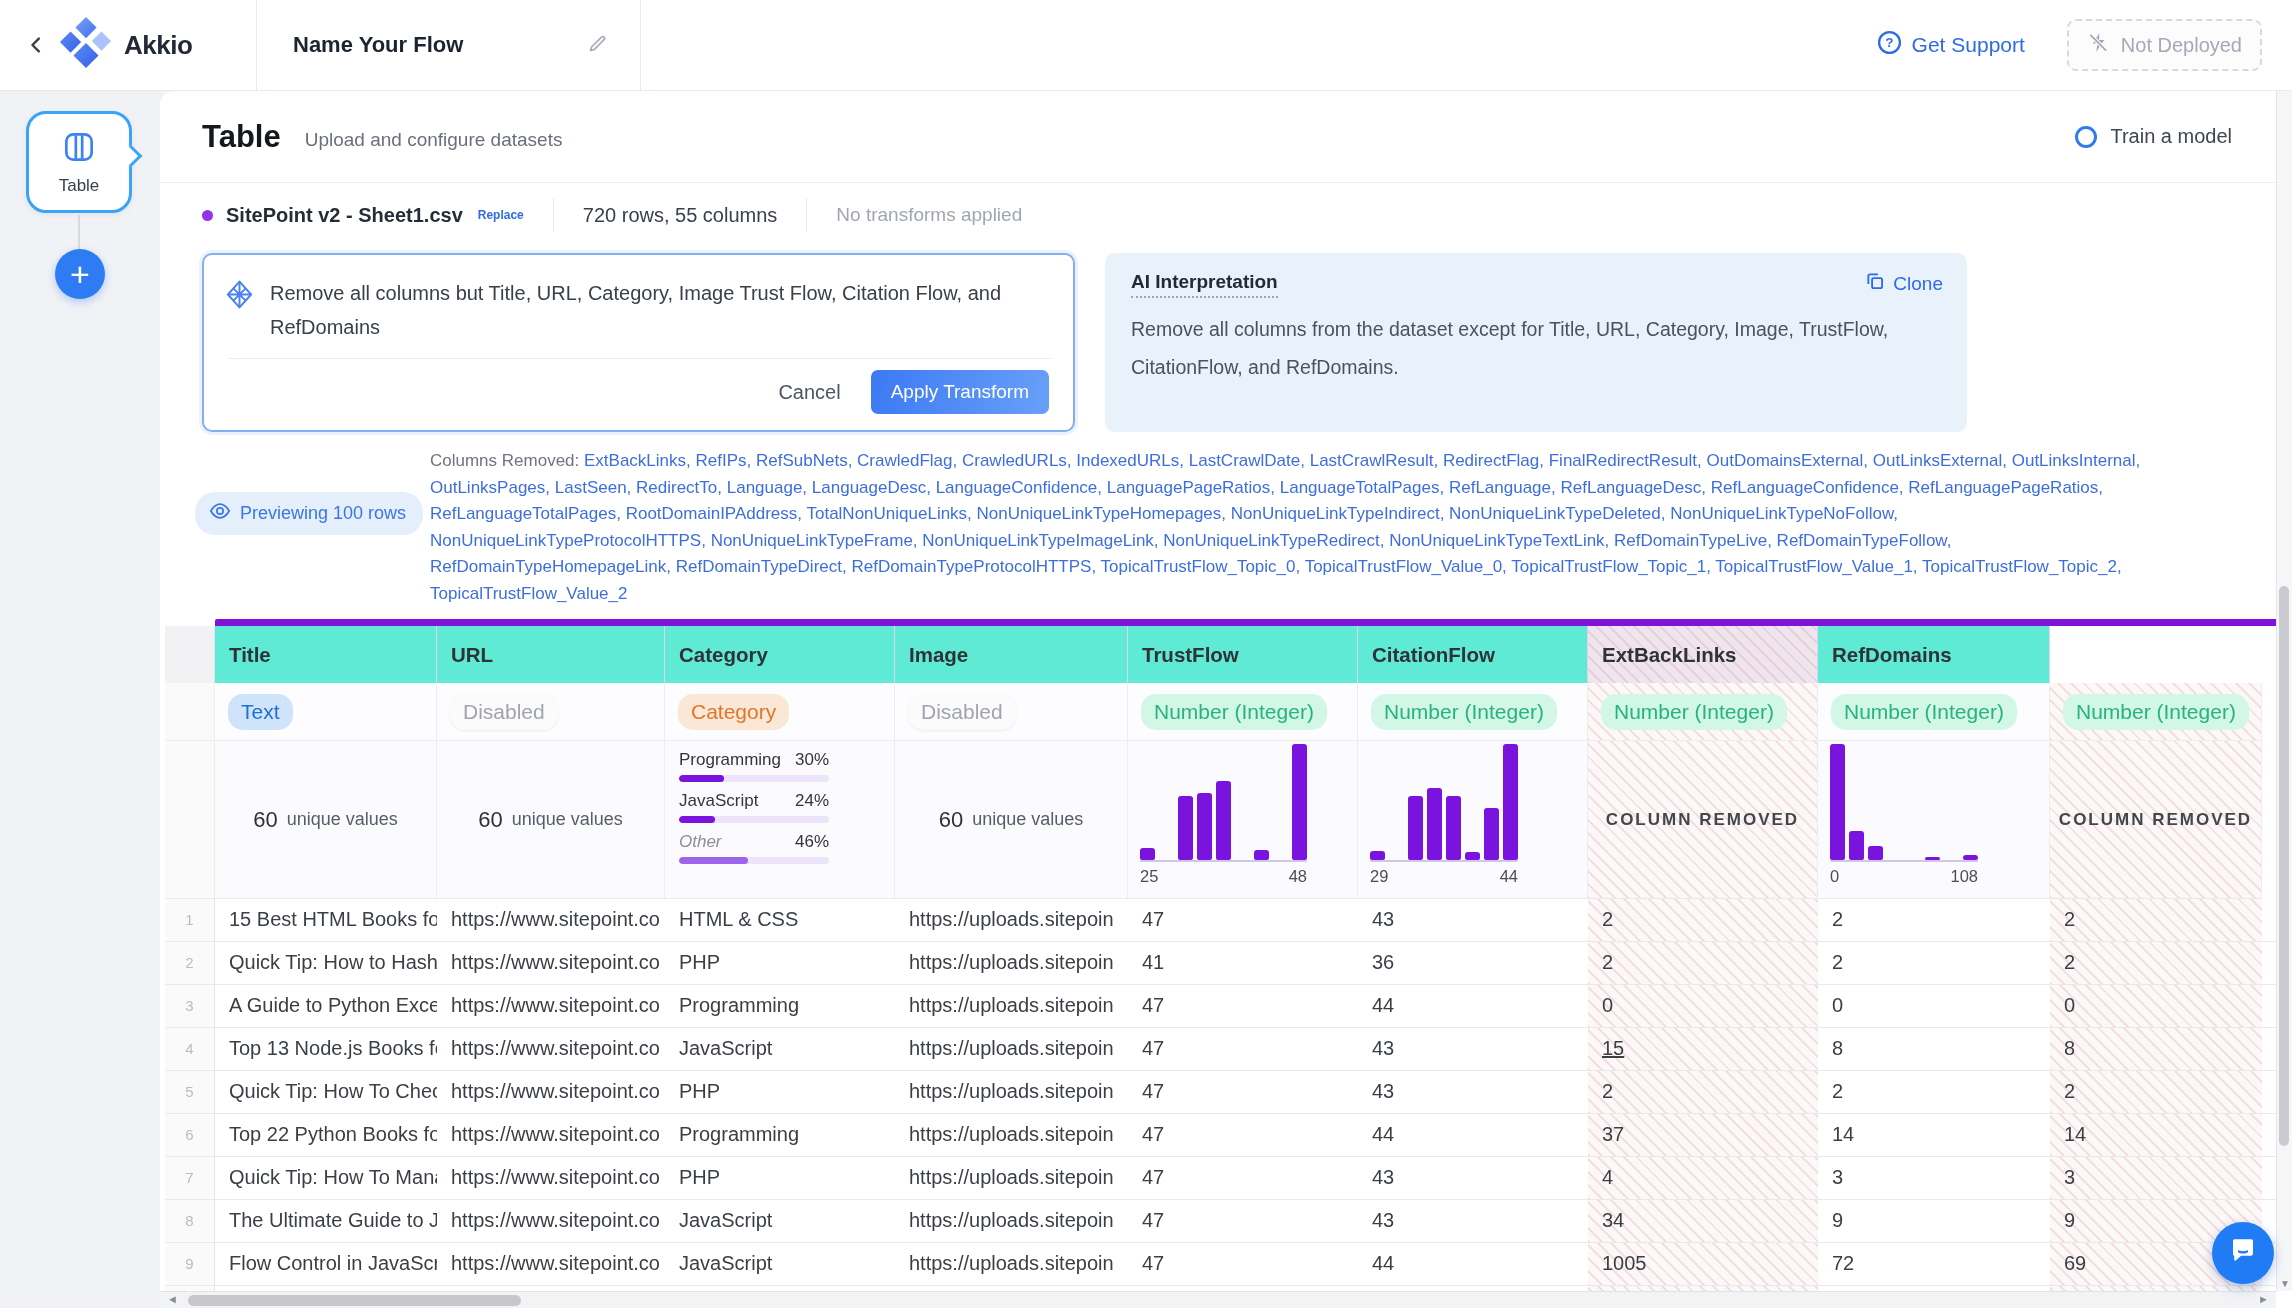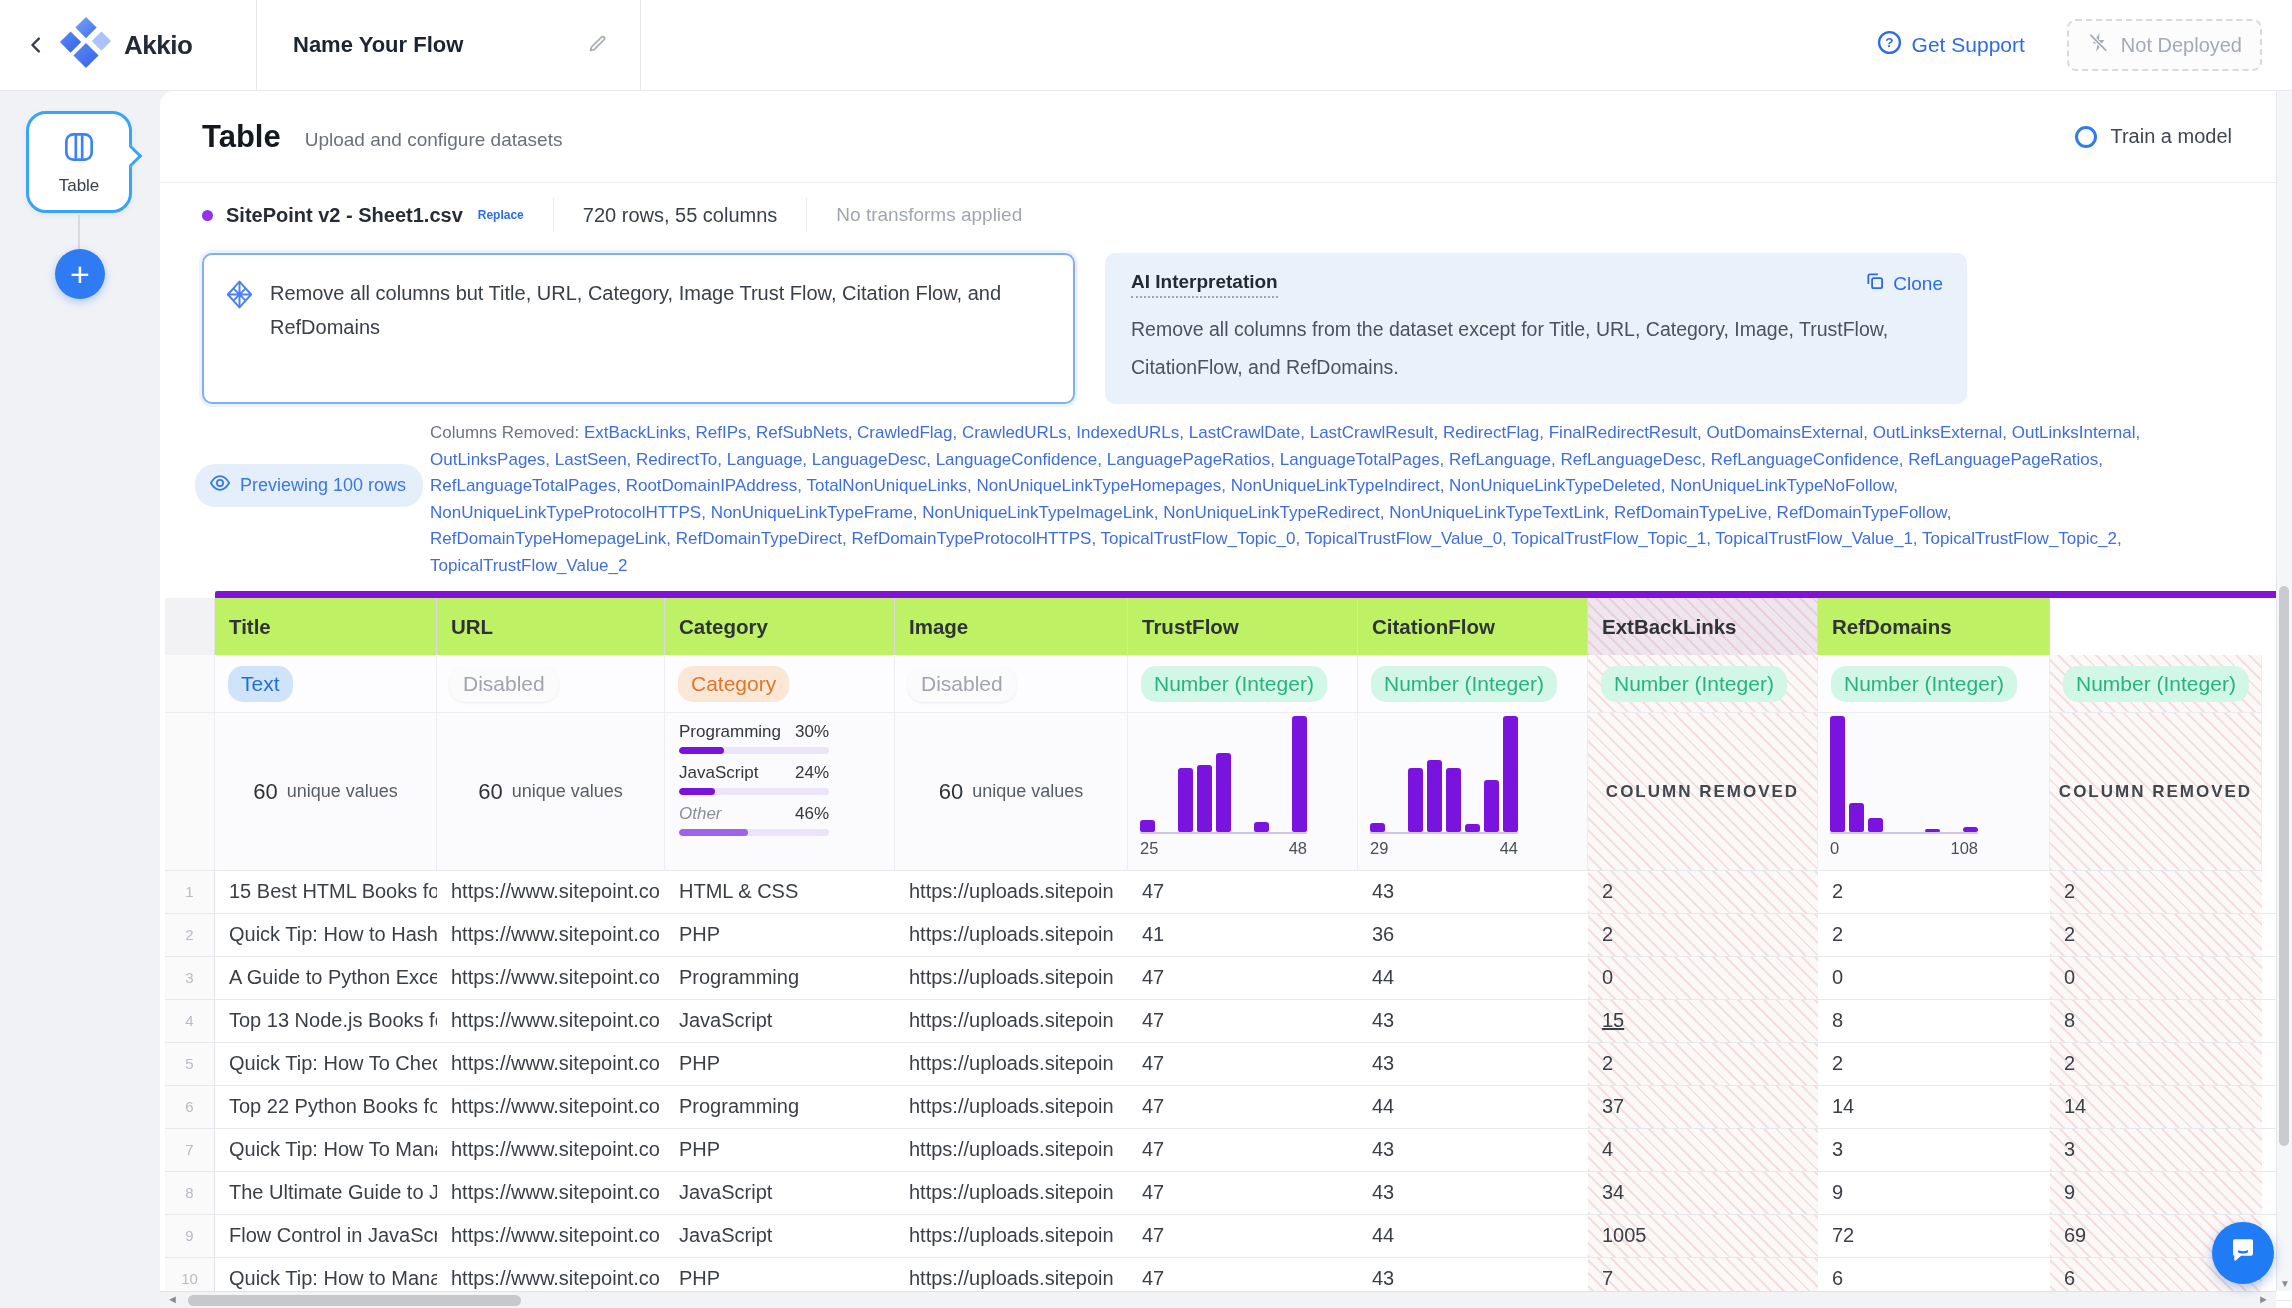--- a/index.html
+++ b/index.html
@@ -66,21 +66,21 @@
   .removed-section{position:relative;margin-top:16px;min-height:138px;}
   .preview-pill{position:absolute;left:35px;top:44px;display:flex;align-items:center;gap:9px;background:#e4effb;color:#3b77e0;border-radius:20px;padding:8px 17px 8px 14px;font-size:18px;}
   .columns-removed{margin:0 140px 0 270px;font-size:17px;line-height:1.56;color:#6e7480;}
   .removed-link{color:#3e6ede;cursor:pointer;}
 
   
   .table-wrap{position:relative;margin:12px 0 0 5px;}
   .ptop{height:7px;background:var(--purple);margin-left:50px;width:2065px;border-radius:2px 2px 0 0;}
   .trow{display:flex;}
   .cell{flex:none;overflow:hidden;white-space:nowrap;}
-  .hdr .cell{height:57px;line-height:57px;background:#bef264;font-size:20.5px;font-weight:700;color:#2f3337;padding-left:14px;border-right:1px solid #dcd5ec;}
+  .hdr .cell{height:57px;line-height:57px;background:#5eead4;font-size:20.5px;font-weight:700;color:#2f3337;padding-left:14px;border-right:1px solid #dcd5ec;}
   .hdr .cell.c0{background:#f2f2f5;border-right:1px solid #e3e4e8;}
   .badges .cell{height:58px;background:#fdfcfe;border-right:1px solid #ececf1;border-bottom:1px solid #ececf1;display:flex;align-items:center;padding-left:13px;}
   .badges .cell.c0{background:#fafafb;}
   .pill{font-size:21px;border-radius:15px;padding:6px 13px;white-space:nowrap;}
   .pill.text{background:#cfe4fa;color:#1f6fd6;}
   .pill.disabled{background:#fbfbfc;color:#a0a4ad;box-shadow:0 1px 3px rgba(0,0,0,0.07);}
   .pill.category{background:#fbe7d5;color:#e0762a;}
   .pill.number{background:#d2f7e7;color:#27b380;}
   .stats .cell{height:158px;background:#fbfafc;border-right:1px solid #ececf1;border-bottom:1px solid #e8e9ec;position:relative;}
   .stats .cell.c0{background:#fafafb;}
@@ -221,20 +221,24 @@
 
       <div class="transform-area">
         <div class="editor">
           <span class="editor-ic">
             <svg width="31" height="31" viewBox="0 0 24 24" fill="none" stroke="#4a80f0" stroke-width="1.5" stroke-linejoin="round">
               <path d="M12 2 L21 12 L12 22 L3 12 Z"></path>
               <path d="M12 2 L12 22 M3 12 L21 12 M7.2 7.3 L16.8 16.7 M16.8 7.3 L7.2 16.7"></path>
             </svg>
           </span>
           <div class="editor-text">Remove all columns but Title, URL, Category, Image Trust Flow, Citation Flow, and RefDomains</div>
+          <div class="editor-footer">
+            <span class="cancel-btn">Cancel</span>
+            <button class="apply-btn">Apply Transform</button>
+          </div>
         </div>
 
         <div class="interp">
           <span class="interp-title">AI Interpretation</span>
           <span class="clone">
             <span>
               <svg width="20" height="20" viewBox="0 0 24 24" fill="none" stroke="#2e6be6" stroke-width="2.2" stroke-linejoin="round">
                   <rect x="8.5" y="8.5" width="12" height="12" rx="2"></rect>
                   <path d="M15.5 4 H6 C4.9 4 4 4.9 4 6 V15.5"></path>
                 </svg>

